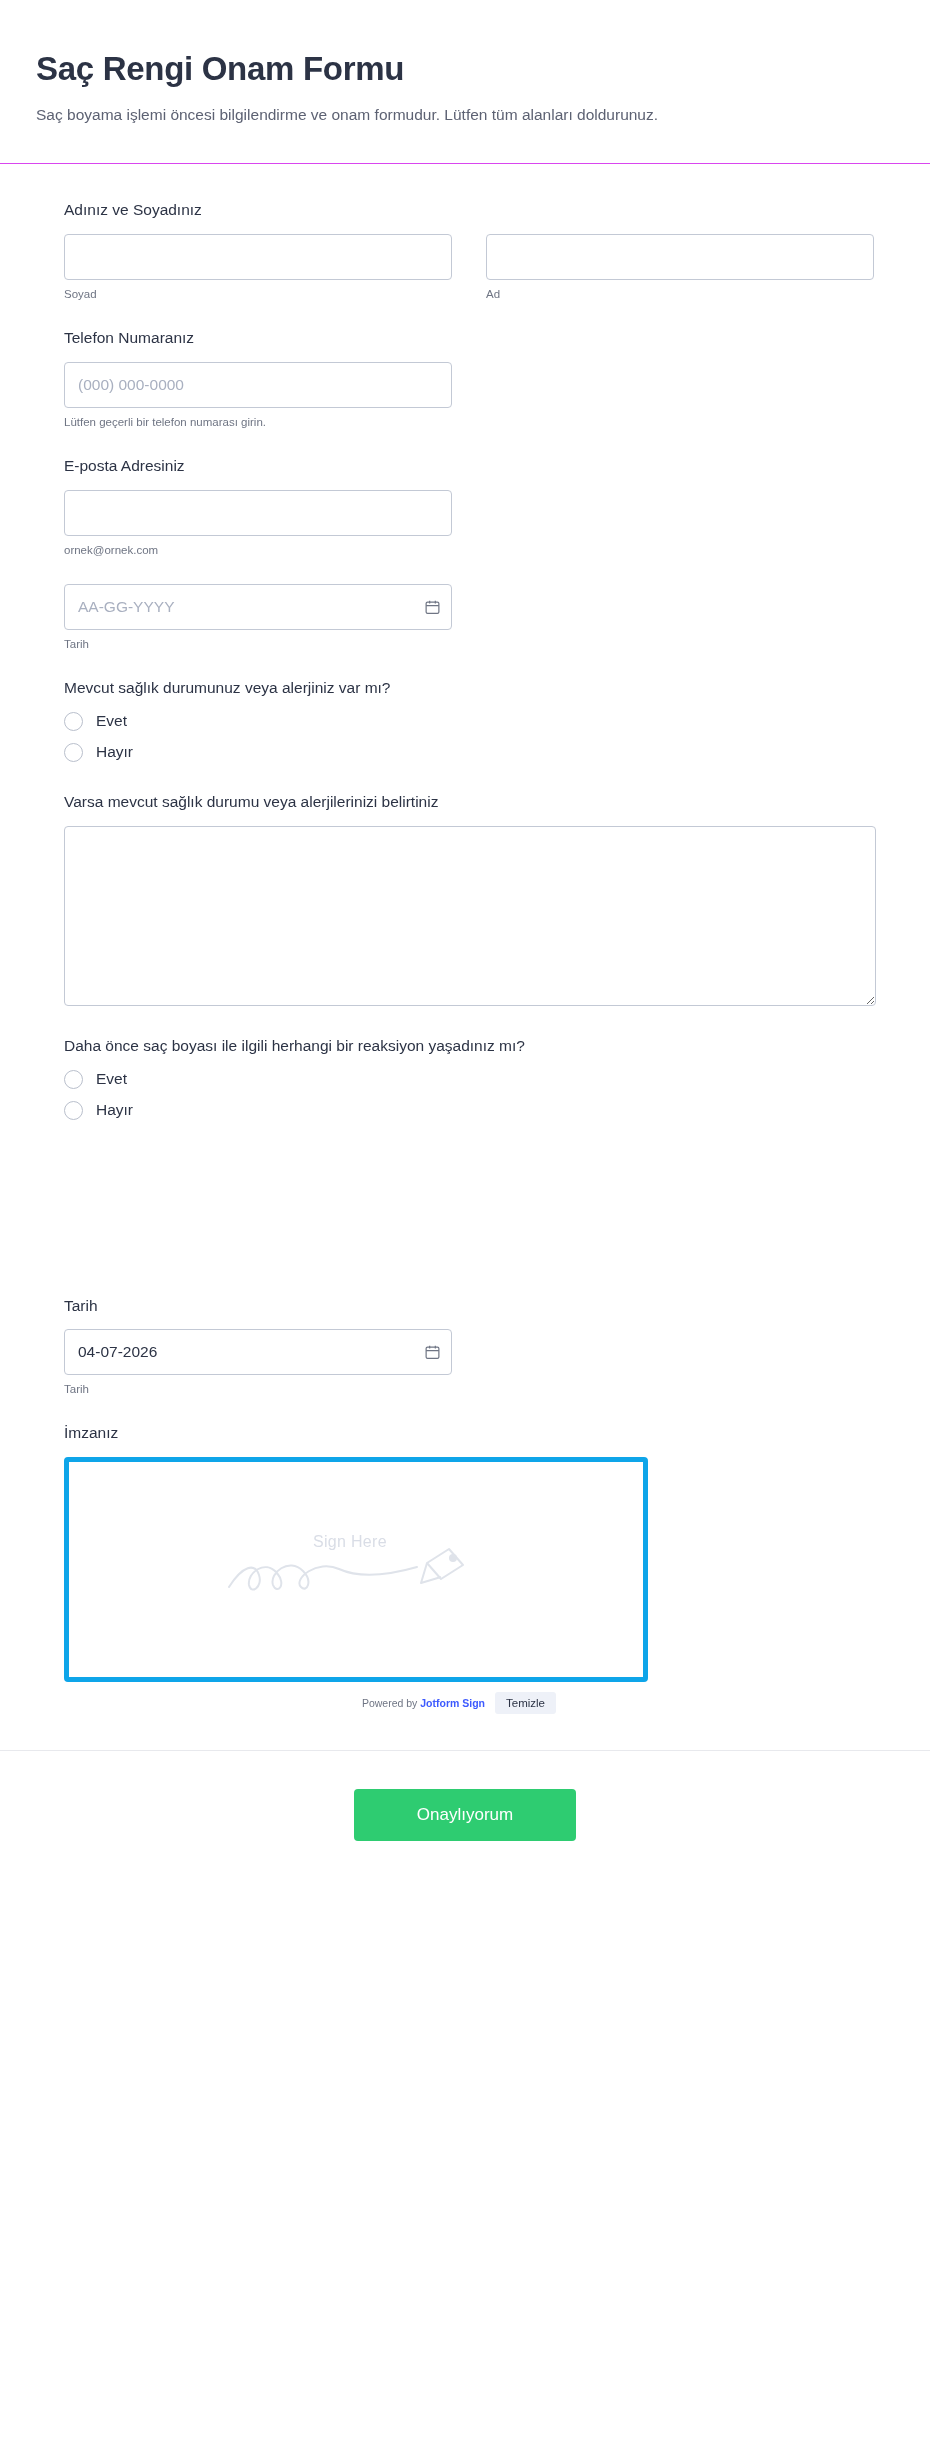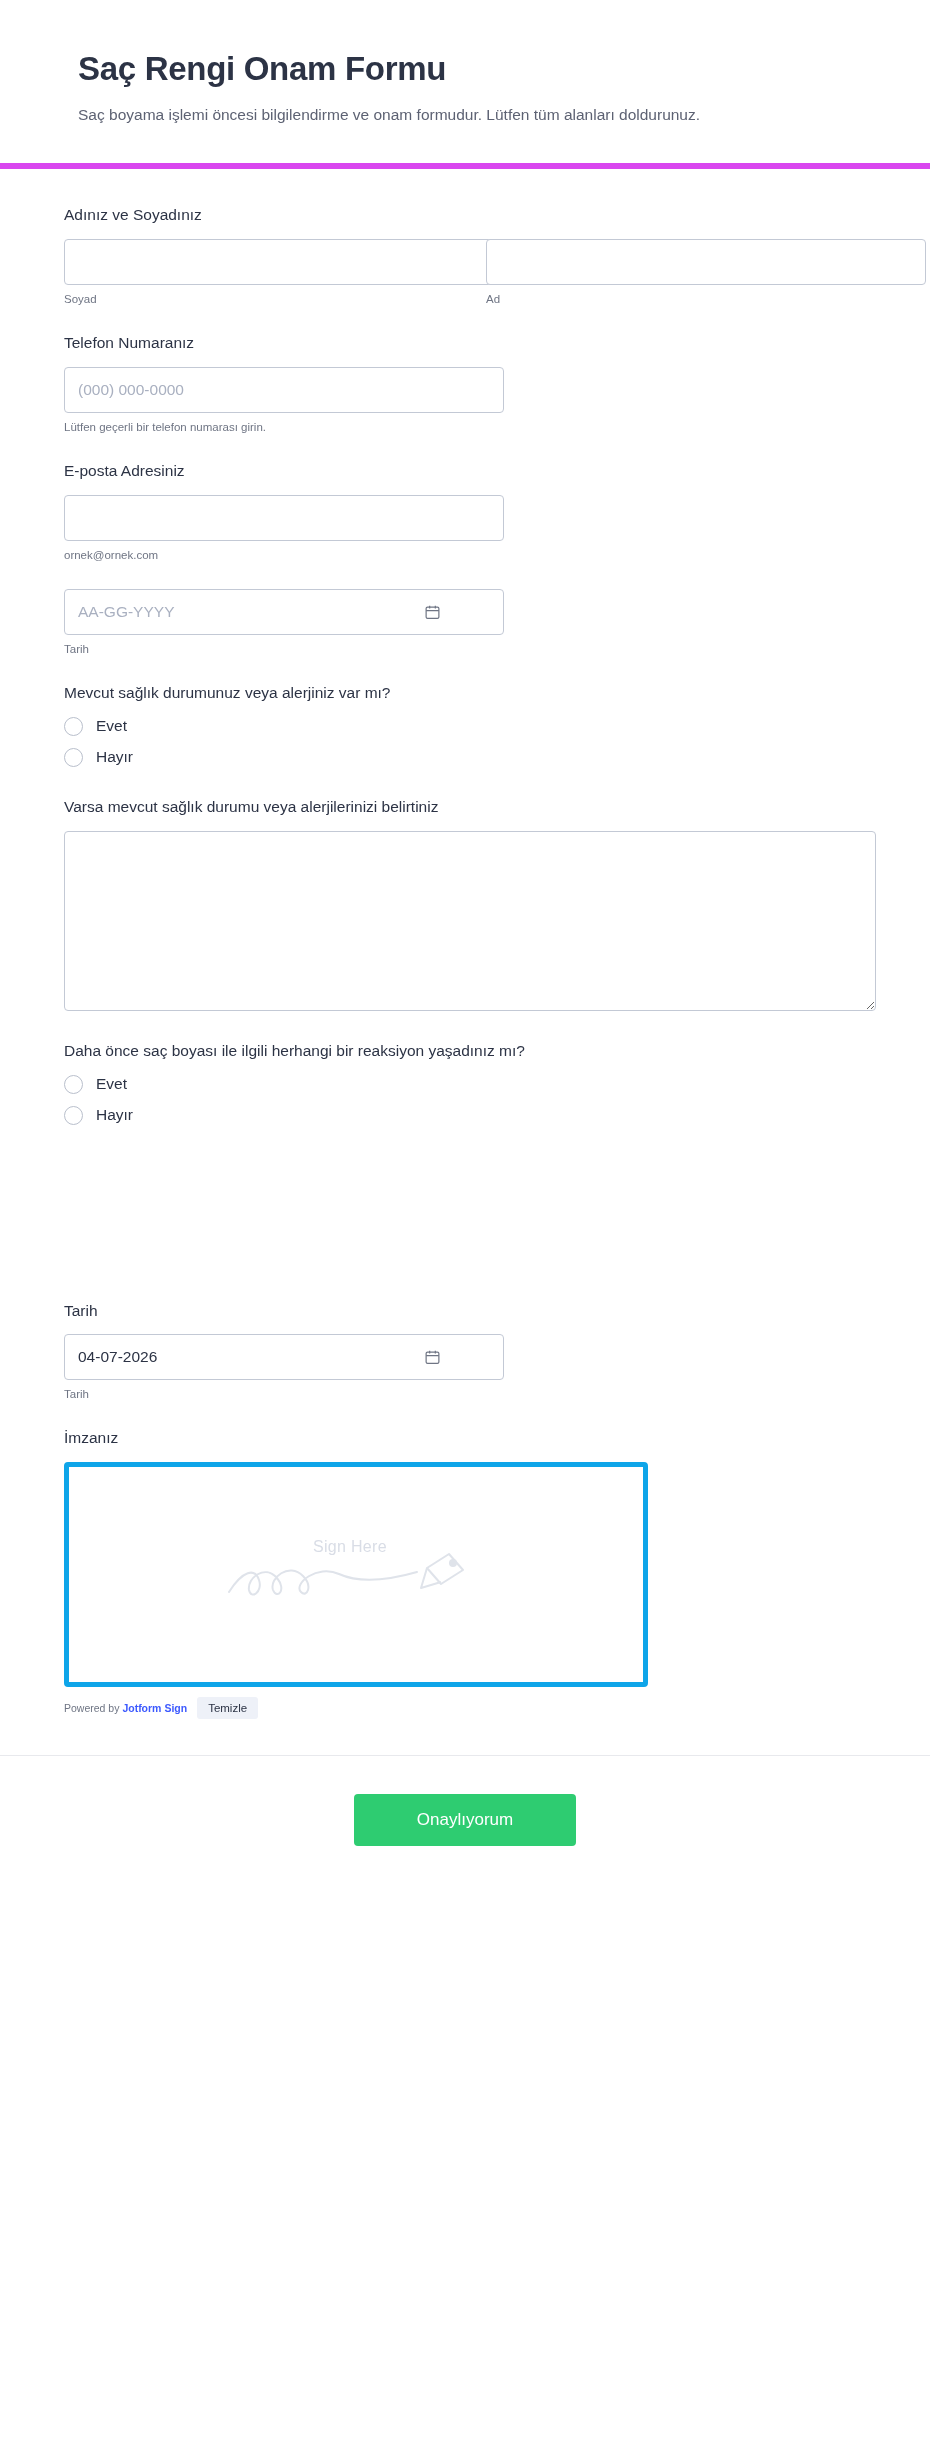--- a/index.html
+++ b/index.html
@@ -15,22 +15,22 @@
   }
   .page {
     width: 930px;
     min-height: 2461px;
     background: #ffffff;
     position: relative;
   }
 
   
   .form-header {
-    padding: 48px 64px 36px 78px;
-    border-bottom: 6px solid #d946ef;
+    padding: 48px 64px 36px 36px;
+    border-bottom: 1px solid #d946ef;
   }
   .form-title {
     font-size: 33px;
     line-height: 1.25;
     font-weight: bold;
     color: #2c3345;
     letter-spacing: -0.3px;
     margin: 0 0 14px 0;
   }
   .form-subtitle {
@@ -63,21 +63,21 @@
     line-height: 1.3;
   }
   .input-row {
     display: flex;
     gap: 32px;
   }
   .input-col {
     width: 390px;
   }
   .text-input {
-    width: 440px;
+    width: 388px;
     height: 46px;
     border: 1px solid #c3c9d5;
     border-radius: 4px;
     background: #ffffff;
     font-size: 15.5px;
     color: #2c3345;
     padding: 0 13px;
     font-family: "Liberation Sans", sans-serif;
     outline: none;
     display: block;
@@ -168,20 +168,21 @@
     top: 8px;
     font-size: 16px;
     color: #d9dde6;
     letter-spacing: 0.3px;
     white-space: nowrap;
   }
   .sig-footer {
     width: 492px;
     display: flex;
     align-items: center;
+    justify-content: flex-end;
     gap: 10px;
     margin-top: 10px;
   }
   .powered-by {
     font-size: 10.5px;
     color: #6f7584;
   }
   .powered-by b { color: #3d5afe; }
   .clear-btn {
     font-size: 11.5px;

